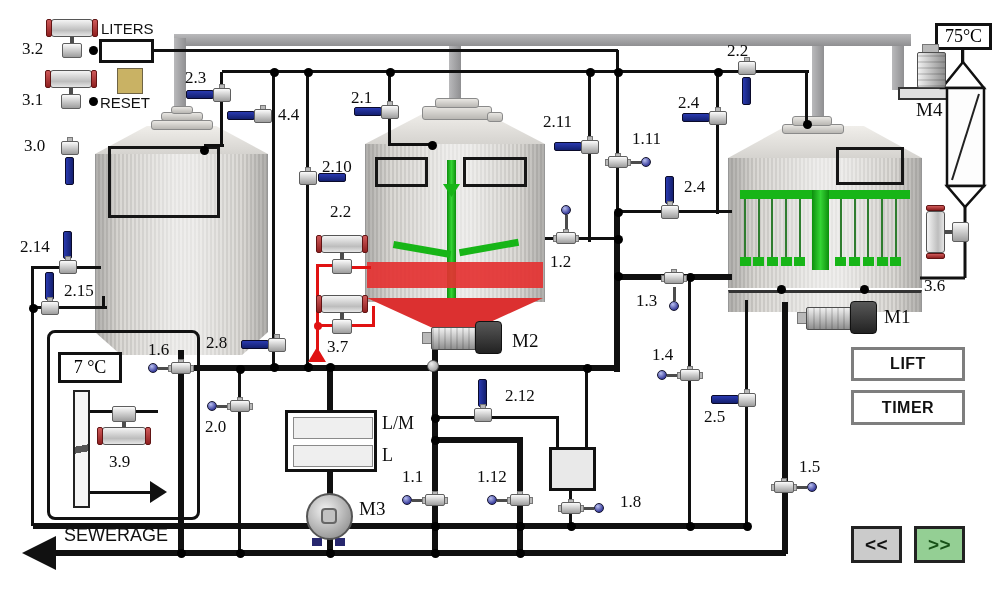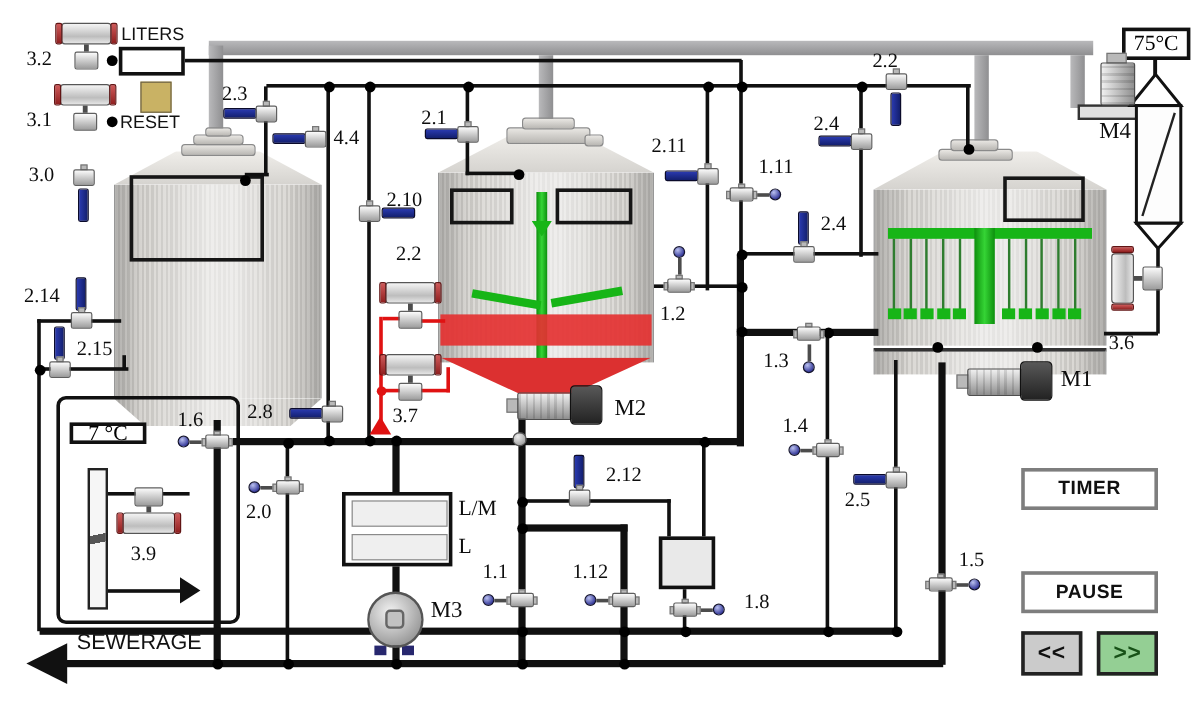--- a/index.html
+++ b/index.html
@@ -115,21 +115,21 @@
     <line x1="25" y1="238" x2="70" y2="238" stroke="#111" stroke-width="3"></line>
   </svg>
 
   <div class="sans" style="left:101px;top:20px;font-size:15px;color:#111">LITERS</div>
   <div class="box-outline" style="left:99px;top:39px;width:55px;height:24px">
       <span></span>
     </div>
   <div style="left:117px;top:68px;width:26px;height:26px;background:#c9b264;border:1px solid #6e6344;z-index:6;cursor:pointer"></div>
   <div class="sans" style="left:100px;top:94px;font-size:15px;color:#111">RESET</div>
 
-  <div class="box-outline" style="left:58px;top:352px;width:64px;height:18px;display:flex;align-items:center;justify-content:center;font-size:18px">
+  <div class="box-outline" style="left:58px;top:352px;width:64px;height:31px;display:flex;align-items:center;justify-content:center;font-size:18px">
       <span>7 °C</span>
     </div>
   <div class="box-outline" style="left:935px;top:23px;width:57px;height:27px;display:flex;align-items:center;justify-content:center;font-size:18px">
       <span>75°C</span>
     </div>
 
   <div style="left:47px;top:330px;width:153px;height:190px;border:3px solid #111;border-radius:8px;z-index:2"></div>
   <div style="left:73px;top:390px;width:17px;height:118px;border:2px solid #222;z-index:4;background:linear-gradient(169deg,rgba(0,0,0,0) 47%,#555 47%,#555 53%,rgba(0,0,0,0) 53%),#f6f6f6"></div>
   <div style="left:150px;top:481px;width:0;height:0;border-left:17px solid #111;border-top:11px solid transparent;border-bottom:11px solid transparent;z-index:5"></div>
 
@@ -140,25 +140,25 @@
   <div class="vlabel" style="left:382px;top:413px;font-size:18px">L/M</div>
   <div class="vlabel" style="left:382px;top:445px;font-size:18px">L</div>
 
   <div style="left:549px;top:447px;width:47px;height:44px;background:#e9e9e9;border:3px solid #111;z-index:5"></div>
 
   <div style="left:308px;top:347px;width:0;height:0;border-bottom:15px solid #e01212;border-left:9px solid transparent;border-right:9px solid transparent;z-index:6"></div>
 
   <div class="sans" style="left:64px;top:525px;font-size:18px;color:#111;z-index:7">SEWERAGE</div>
   <div style="left:22px;top:536px;width:0;height:0;border-right:34px solid #111;border-top:17px solid transparent;border-bottom:17px solid transparent;z-index:5"></div>
 
+  <div class="btn" style="left:851px;top:347px;width:114px;height:34px">
+      <span>LIFT</span>
+    </div>
   <div class="btn" style="left:851px;top:390px;width:114px;height:35px">
       <span>TIMER</span>
-    </div>
-  <div class="btn" style="left:851px;top:476px;width:114px;height:35px">
-      <span>PAUSE</span>
     </div>
   <div class="btn" style="left:851px;top:526px;width:51px;height:37px;background:#cbcbcb;border-color:#222;font-weight:700;font-size:19px">
       <span>&lt;&lt;</span>
     </div>
   <div class="btn" style="left:914px;top:526px;width:51px;height:37px;background:#94cf94;border-color:#222;font-weight:700;font-size:19px;color:#175117">
       <span>&gt;&gt;</span>
     </div>
 
 <div class="pipe-g" style="left: 174px; top: 34px; width: 737px; height: 12px;"></div>
     <div class="pipe-g v" style="left: 174px; top: 38px; width: 12px; height: 80px;"></div>

